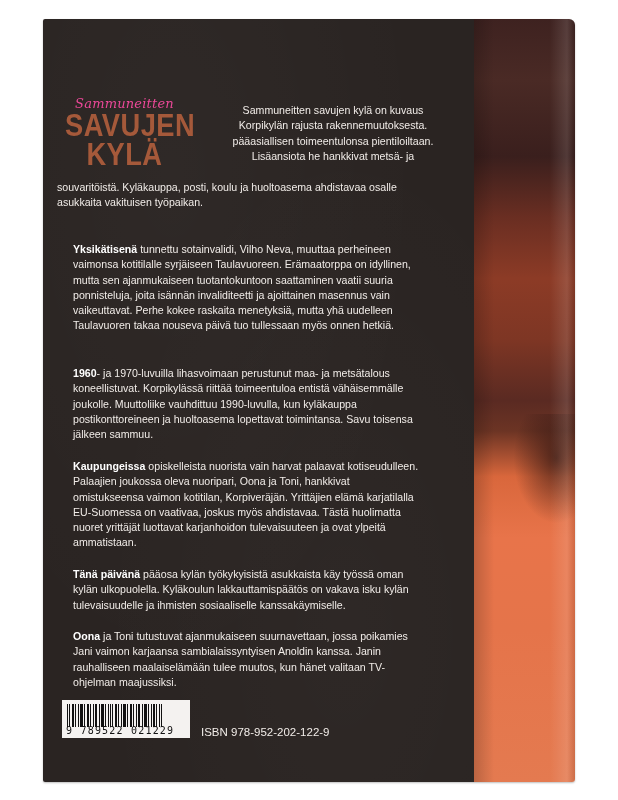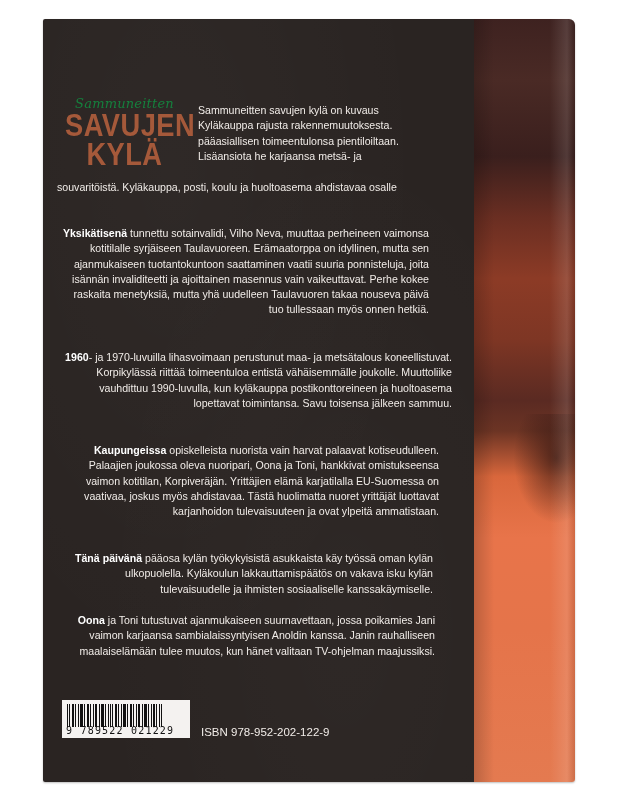--- a/index.html
+++ b/index.html
@@ -33,34 +33,34 @@
   }
   .spine-dark-patch {
     position:absolute; left:470px; top:395px; width:62px; height:110px;
     background: radial-gradient(ellipse at 70% 40%, rgba(40,18,16,0.7), rgba(40,18,16,0) 70%);
   }
   .title-block {
     position:absolute; left:14px; top:78px; width:135px; text-align:center;
   }
   .title-script {
     font-family: "DejaVu Serif", "Liberation Serif", serif;
-    font-style:italic; color:#15803d; font-size:13px; letter-spacing:0.2px;
+    font-style:italic; color:#ec4899; font-size:13px; letter-spacing:0.2px;
     display:block; line-height:14px;
   }
   .title-big {
     font-family: "Liberation Sans", "DejaVu Sans", sans-serif;
     font-weight:bold; color:#a5593a; font-size:31px; line-height:29px;
     display:block; transform:scaleX(0.88); letter-spacing:0.5px;
   }
   .text {
     position:absolute; color:#f1ece8; font-size:10.6px; line-height:15.3px;
     font-family: "Liberation Sans", "DejaVu Sans", sans-serif;
   }
   .text b { font-weight:bold; color:#ffffff; }
-  .p p { margin:0;text-align:right; }
+  .p p { margin:16px; }
   .barcode-box {
     position:absolute; left:19px; top:681px; width:128px; height:38px;
     background:#f4f2f0;
   }
   .bars {
     position:absolute; left:5px; top:4px; width:118px; height:23px;
     display:flex; align-items:stretch;
   }
   .bars span { display:block; background:#111; height:100%; }
   .bars span.gap { background:transparent; }
@@ -82,28 +82,29 @@
   <div class="spine"></div>
   <div class="spine-dark-patch"></div>
   <div class="spine-shade"></div>
 
   <div class="title-block">
     <span class="title-script">Sammuneitten</span>
     <span class="title-big">SAVUJEN</span>
     <span class="title-big">KYLÄ</span>
   </div>
 
-  <div class="text" style="left:155px; top:84px; width:270px;">
+  <div class="text" style="left:155px; top:84px; width:270px;text-align:center;">
     <div>Sammuneitten savujen kylä on kuvaus</div>
-    <div>Kyläkauppa rajusta rakennemuutoksesta.</div>
+    <div>Korpikylän rajusta rakennemuutoksesta.</div>
     <div>pääasiallisen toimeentulonsa pientiloiltaan.</div>
-    <div>Lisäansiota he karjaansa metsä- ja</div>
+    <div>Lisäansiota he hankkivat metsä- ja</div>
   </div>
   <div class="text" style="left:14px; top:160.5px; width:400px;">
     <div>souvaritöistä. Kyläkauppa, posti, koulu ja huoltoasema ahdistavaa osalle</div>
+    <div>asukkaita vakituisen työpaikan.</div>
   </div>
 
   <div class="text p" style="left:14px; top:207px; width:372px;">
     <p><b>Yksikätisenä</b><span> tunnettu sotainvalidi, Vilho Neva, muuttaa perheineen vaimonsa kotitilalle syrjäiseen Taulavuoreen. Erämaatorppa on idyllinen, mutta sen ajanmukaiseen tuotantokuntoon saattaminen vaatii suuria ponnisteluja, joita isännän invaliditeetti ja ajoittainen masennus vain vaikeuttavat. Perhe kokee raskaita menetyksiä, mutta yhä uudelleen Taulavuoren takaa nouseva päivä tuo tullessaan myös onnen hetkiä.</span></p>
   </div>
 
   <div class="text p" style="left:14px; top:331px; width:395px;">
     <p><b>1960</b><span>- ja 1970-luvuilla lihasvoimaan perustunut maa- ja metsätalous koneellistuvat. Korpikylässä riittää toimeentuloa entistä vähäisemmälle joukolle. Muuttoliike vauhdittuu 1990-luvulla, kun kyläkauppa postikonttoreineen ja huoltoasema lopettavat toimintansa. Savu toisensa jälkeen sammuu.</span></p>
   </div>
 

